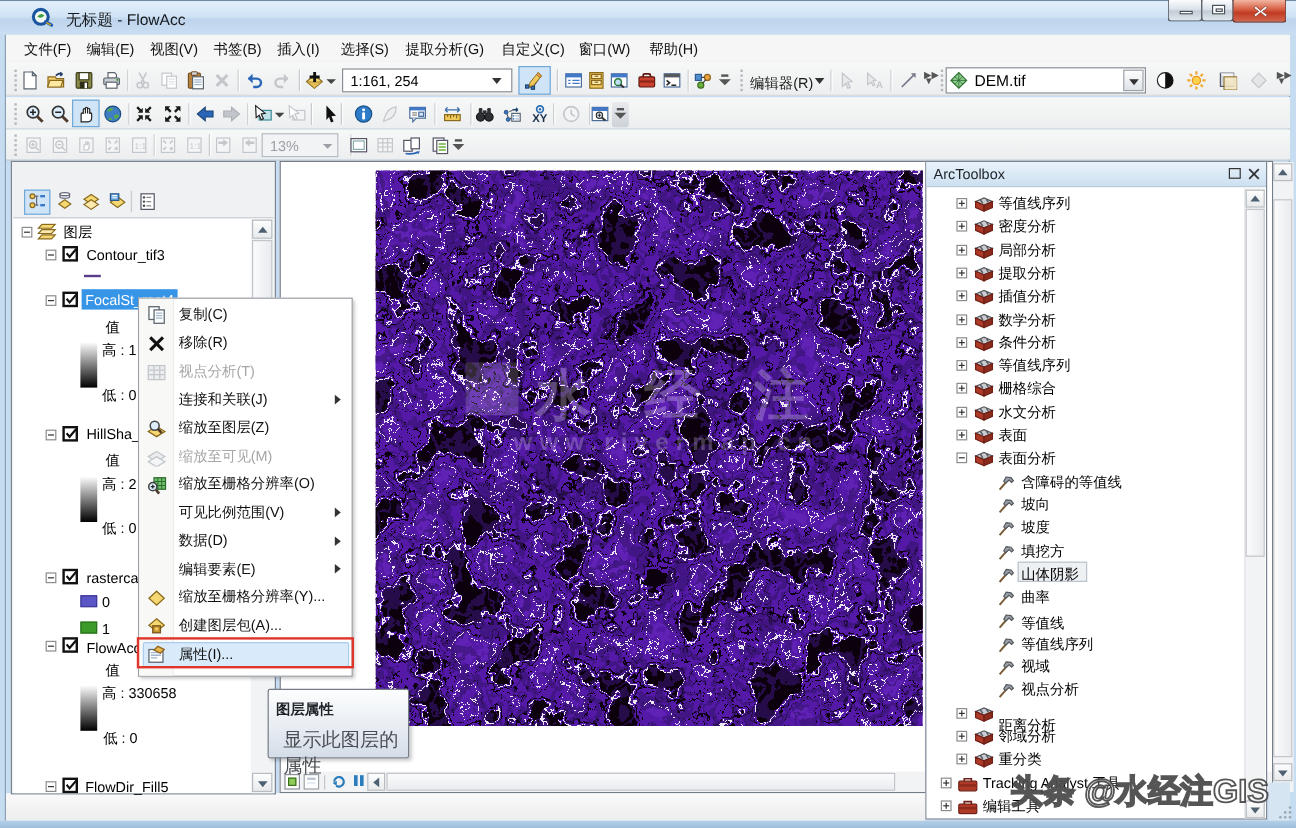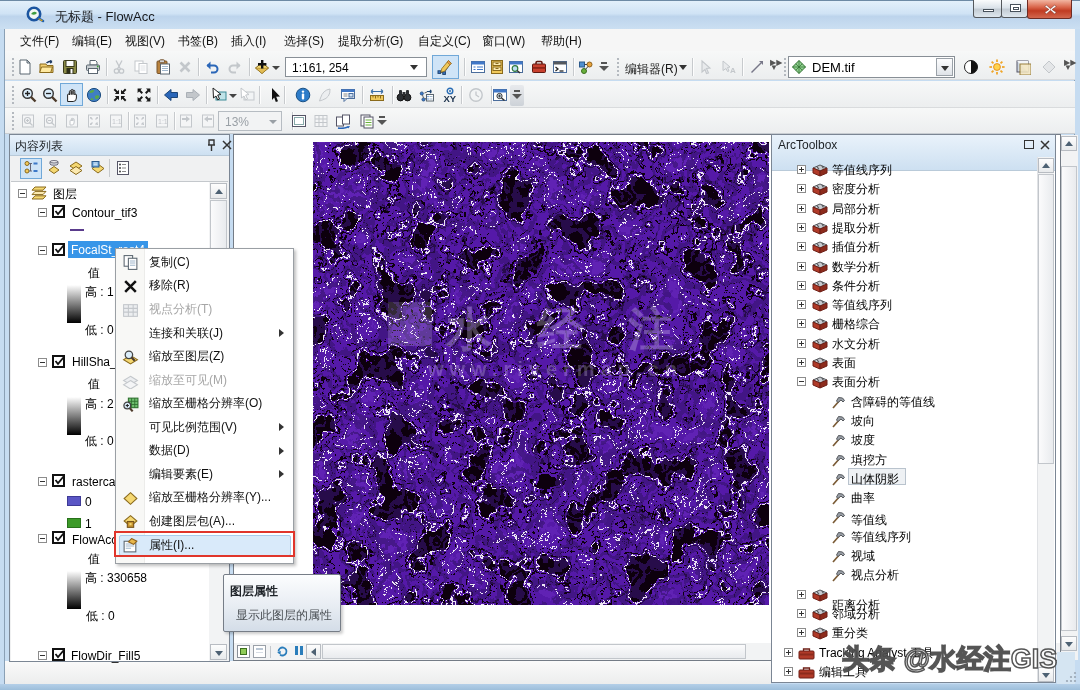--- a/index.html
+++ b/index.html
@@ -586,21 +586,21 @@
 <div class="abs" style="left:1061px;top:135px;width:17px;height:525px;background:#f2f3f4"></div>
 <div class="sb-btn" style="left:1061px;top:136px;width:16px;height:15px">
     <div class="arr-u" style="left:3px;top:4px"></div>
   </div>
 <div class="abs" style="left:1061px;top:166px;width:16px;height:465px;background:linear-gradient(90deg,#fbfbfc,#e9ebee);border:1px solid #c2c6cb"></div>
 <div class="sb-btn" style="left:1061px;top:636px;width:16px;height:15px">
     <div class="arr-d" style="left:3px;top:5px"></div>
   </div>
 
 <div class="abs" id="toolbox" style="left:771px;top:134px;width:285px;height:549px;background:#fff;border:1px solid #7b8694">
-  <div class="abs" style="left:0;top:0;width:283px;height:36px;background:linear-gradient(#e9f2fb,#cde0f1);border-bottom:1px solid #b9cad9">
+  <div class="abs" style="left:0;top:0;width:283px;height:21px;background:linear-gradient(#e9f2fb,#cde0f1);border-bottom:1px solid #b9cad9">
     <div class="abs" style="left:6px;top:3px;font-size:12px;color:#1e2226">ArcToolbox</div>
     <div class="abs" style="left:252px;top:5px;width:10px;height:9px;border:1.5px solid #333"></div>
     <svg class="abs" style="left:268px;top:5px" width="10" height="10" viewBox="0 0 10 10">
         <path d="M1 1 L9 9 M9 1 L1 9" stroke="#333" stroke-width="1.5"></path>
       </svg>
   </div>
   <div id="tbx-items" class="abs" style="left:0;top:22px;width:283px;height:525px;overflow:hidden">
       <div class="abs" style="left:76px;top:311px;width:58px;height:17px;background:#eef1f4;border:1px solid #b9c3cd"></div>
       <div class="exp plus" style="left:25px;top:8px">
         <i></i>
@@ -856,29 +856,20 @@
       <circle cx="7" cy="7" r="1.1"></circle>
       <circle cx="11" cy="7" r="1.1"></circle>
       <circle cx="3" cy="11" r="1.1"></circle>
       <circle cx="7" cy="11" r="1.1"></circle>
       <circle cx="11" cy="11" r="1.1"></circle>
     </g>
   </svg>
 <div class="abs" style="left:0;top:684px;width:1080px;height:6px;background:linear-gradient(#b4cfe8,#9dbeda)"></div>
 
 <div class="abs" id="toc" style="left:9px;top:134px;width:221px;height:528px;background:#f0f1f2;border:1px solid #7b8694">
-  <div class="abs" style="left:0;top:0;width:219px;height:21px;background:linear-gradient(#e9f2fb,#cde0f1);border-bottom:1px solid #b9cad9">
-    <div class="abs" style="left:5px;top:3px;font-size:12px;color:#1e2226">内容列表</div>
-    <svg class="abs" style="left:196px;top:4px" width="11" height="13" viewBox="0 0 11 13">
-        <path d="M3 1 h5 v5 h-5z M2 6 h7 M5.5 6 v6" stroke="#333" stroke-width="1.4" fill="none"></path>
-      </svg>
-    <svg class="abs" style="left:212px;top:5px" width="10" height="10" viewBox="0 0 10 10">
-        <path d="M1 1 L9 9 M9 1 L1 9" stroke="#333" stroke-width="1.5"></path>
-      </svg>
-  </div>
   <div id="toc-toolbar" class="abs" style="left:0;top:21px;width:219px;height:25px">
       <div class="abs" style="left:10px;top:2px;width:22px;height:21px;background:#cfe4f7;border:1px solid #70a8d8"></div>
       <svg class="abs" style="left:13px;top:4px" width="16" height="16" viewBox="0 0 16 16">
         <circle cx="4" cy="3.5" r="2" fill="#f0c95c" stroke="#8a6a1c"></circle>
         <circle cx="4" cy="11" r="2" fill="#f0c95c" stroke="#8a6a1c"></circle>
         <path d="M6 3.5 h3 M6 11 h3 M7.5 3.5 v7.5" stroke="#667" fill="none"></path>
         <rect x="10.5" y="2.5" width="4" height="2" fill="#3c78c8"></rect>
         <rect x="10.5" y="10" width="4" height="2" fill="#3c78c8"></rect>
       </svg>
       <svg class="abs" style="left:36px;top:4px" width="16" height="16" viewBox="0 0 16 16">
@@ -1064,16 +1055,16 @@
         <path d="M3.5 6.5 h8 M3.5 8.5 h8 M3.5 10.5 h5" stroke="#9fb6cc"></path>
         <path d="M9 1.5 l5 2.5 l-3 3 l-5-2.5z" fill="#e8b84d" stroke="#90621c"></path>
       </svg>
     </div>
 </div>
 
 <div class="abs" style="left:114px;top:531px;width:181px;height:26px;border:2px solid #e0352b;z-index:30"></div>
 
 <div class="abs" style="left:223px;top:574px;width:118px;height:58px;background:linear-gradient(#fcfdfe,#e8edf3 55%,#d4dde8);border:1px solid #767d87;border-radius:2px;box-shadow:2px 2px 3px rgba(0,0,0,0.2);z-index:40">
   <div class="abs" style="left:6px;top:8px;font-size:12px;font-weight:bold;color:#1f2429">图层属性</div>
-  <div class="abs" style="left:12px;top:32px;font-size:12px;color:#4a4f54">显示此图层的属性</div>
+  <div class="abs" style="left:12px;top:32px;font-size:16px;color:#4a4f54">显示此图层的属性</div>
 </div>
 
 <div class="abs" style="left:842px;top:641px;font-size:27px;font-weight:bold;color:rgba(255,255,255,0.55);-webkit-text-stroke:1.5px rgba(66,66,66,0.9);z-index:50;white-space:nowrap">头条 @水经注GIS</div>
 
 </body></html>

